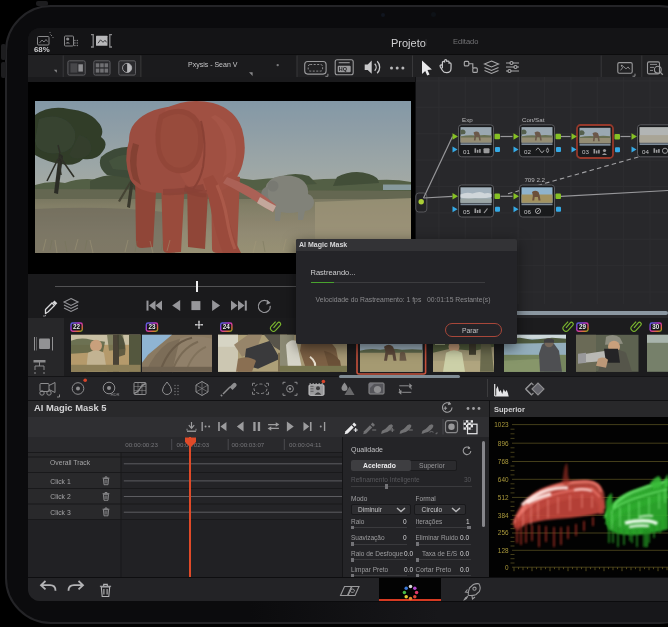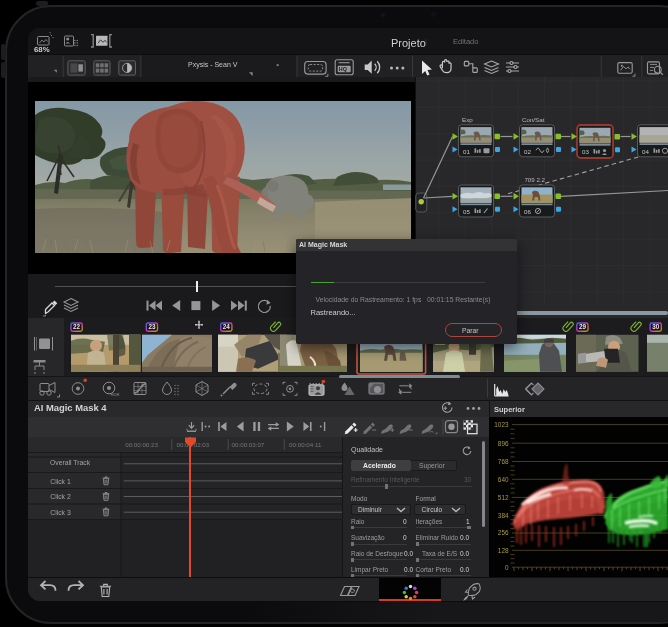--- a/index.html
+++ b/index.html
@@ -695,21 +695,21 @@
             <rect x="5.8" y="-5" width="2" height="10"></rect>
           </g>
   <g transform="translate(236.1,13.6)" fill="none" stroke="#96969a" stroke-width="1.2">
             <path d="M5.2,-2.5 a6,6 0 1 0 1,2.8"></path>
             <path d="M3,-5.5 l3.5,2.8 l-4.2,1.8" fill="#96969a" stroke="none"></path>
           </g>
  </g>
 </svg>
 
 <div class="abs" style="left:28px;top:400px;width:461px;height:17px;background:#29292b;border-top:1px solid #121214;"></div>
-<div class="txt" style="left:34px;top:402px;font-size:9.4px;font-weight:bold;color:#d4d4d6;">AI Magic Mask 4</div>
+<div class="txt" style="left:34px;top:402px;font-size:9.4px;font-weight:bold;color:#d4d4d6;">AI Magic Mask 5</div>
 <div class="abs" style="left:28px;top:417px;width:461px;height:19.5px;background:#2f2f32;"></div>
 
 <svg class="abs" style="left:430px;top:400px;" width="59" height="17" viewBox="0 0 59 17">
  <g fill="none" stroke="#a0a0a2" stroke-width="1.1">
   <path d="M20.5,4 a4.8,4.8 0 1 0 1.5,3.5"></path>
   <path d="M19,1.5 l2,2.8 l-3.2,1" fill="#a0a0a2" stroke="none"></path>
   <path d="M13.5,8.2 l3.6,0 M15.3,6.4 l0,3.6" stroke-width="1"></path>
  </g>
  <g fill="#a0a0a2">
           <circle cx="38" cy="8.5" r="1.4"></circle>
@@ -1083,21 +1083,21 @@
   <circle cx="8.5" cy="14.6" r="1.75" fill="#e08830"></circle>
   <circle cx="4.2" cy="12.8" r="1.75" fill="#e8c832"></circle>
   <circle cx="2.4" cy="8.5" r="1.75" fill="#48b848"></circle>
   <circle cx="4.2" cy="4.2" r="1.75" fill="#3a78d8"></circle>
  </g>
 </svg>
 
 <div class="abs" id="dlg" style="left:296px;top:239px;width:220.5px;height:104.5px;background:#242428;border-radius:2px;box-shadow:0 4px 14px rgba(0,0,0,0.55);">
   <div class="abs" style="left:0;top:0;width:100%;height:11.5px;background:#333336;border-radius:2px 2px 0 0;"></div>
   <div class="txt" style="left:3px;top:2.2px;font-size:7px;font-weight:bold;color:#d8d8da;">AI Magic Mask</div>
-  <div class="txt" style="left:14.5px;top:28.5px;font-size:7.5px;color:#cfcfd1;margin-top:40px;">Rastreando...</div>
+  <div class="txt" style="left:14.5px;top:28.5px;font-size:7.5px;color:#cfcfd1;">Rastreando...</div>
   <div class="abs" style="left:14.5px;top:42.8px;width:174px;height:1.6px;background:#3c3c3f;"></div>
   <div class="abs" style="left:14.5px;top:42.8px;width:23px;height:1.6px;background:#49a32e;"></div>
   <div class="txt" style="left:19.5px;top:57px;font-size:6.8px;color:#8b8b8e;">Velocidade do Rastreamento: 1 fps&nbsp;&nbsp;&nbsp;00:01:15 Restante(s)</div>
   <div class="abs" style="left:148.5px;top:84px;width:57px;height:14px;border:1px solid #a8473a;border-radius:7px;"></div>
   <div class="txt" style="left:166px;top:87.5px;font-size:6.8px;color:#c4c4c6;">Parar</div>
 </div>
 
 </div>
   </div>
 

